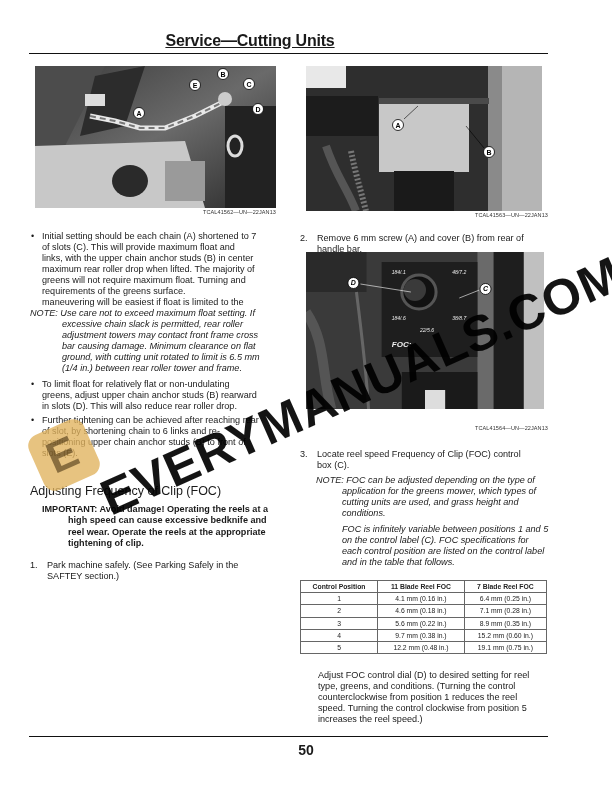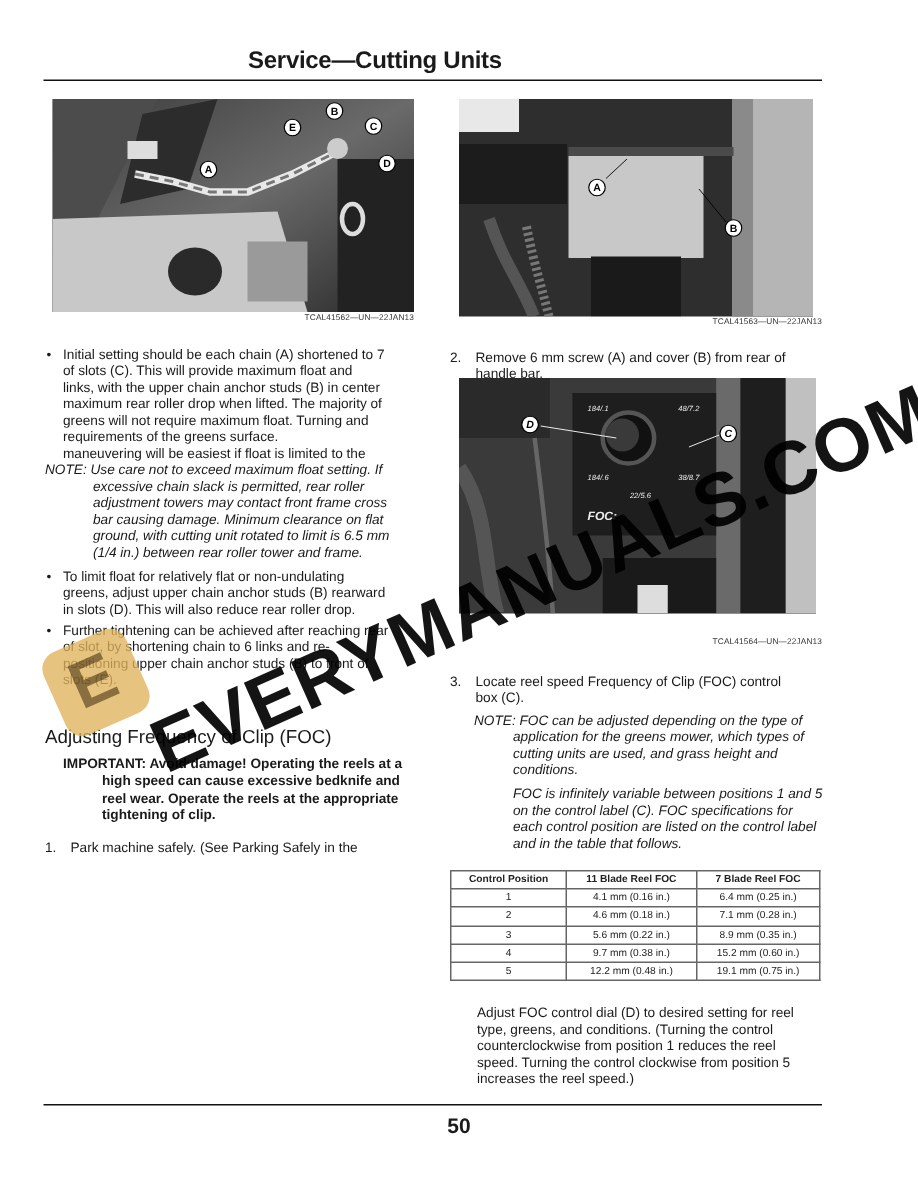--- a/index.html
+++ b/index.html
@@ -1,20 +1,20 @@
 <!DOCTYPE html>
 <html><head>
   <meta charset="utf-8">
   <style>
     * { margin: 0; padding: 0; box-sizing: border-box; }
     html, body { width: 612px; height: 792px; background: #ffffff; overflow: hidden; }
     body { position: relative; font-family: "Liberation Sans", sans-serif; color: #1a1a1a; }
 
     .page-title { position: absolute; left: 0; width: 500px; top: 32px; text-align: center;
-      font-size: 16px; font-weight: bold; letter-spacing: -0.2px; }
+      font-size: 16px; font-weight: bold; letter-spacing: -0.2px; text-decoration: underline; }
     .rule { position: absolute; left: 29px; width: 519px; height: 1px; background: #111; }
     .rule.top { top: 53px; }
     .rule.bottom { top: 736px; }
     .page-number { position: absolute; left: 0; width: 612px; top: 742px; text-align: center;
       font-size: 14px; font-weight: bold; }
 
     .photo { position: absolute; overflow: hidden; background: #555; }
     .photo svg { display: block; width: 100%; height: 100%; }
     .caption { position: absolute; font-size: 5.5px; color: #333; text-align: right; letter-spacing: 0.1px; }
 
@@ -196,20 +196,21 @@
   <div>IMPORTANT: Avoid damage! Operating the reels at a</div>
   <div class="cont">high speed can cause excessive bedknife and</div>
   <div class="cont">reel wear. Operate the reels at the appropriate</div>
   <div class="cont">tightening of clip.</div>
 </div>
 
 <div class="text num-item" style="left:30px; top:560px; width:258px;">
   <span class="num">1.</span>
   <div class="body">
     <div>Park machine safely. (See Parking Safely in the</div>
+    <div>SAFTEY section.)</div>
   </div>
 </div>
 
 <div class="text num-item" style="left:300px; top:449px; width:250px;">
   <span class="num">3.</span>
   <div class="body">
     <div>Locate reel speed Frequency of Clip (FOC) control</div>
     <div>box (C).</div>
   </div>
 </div>

